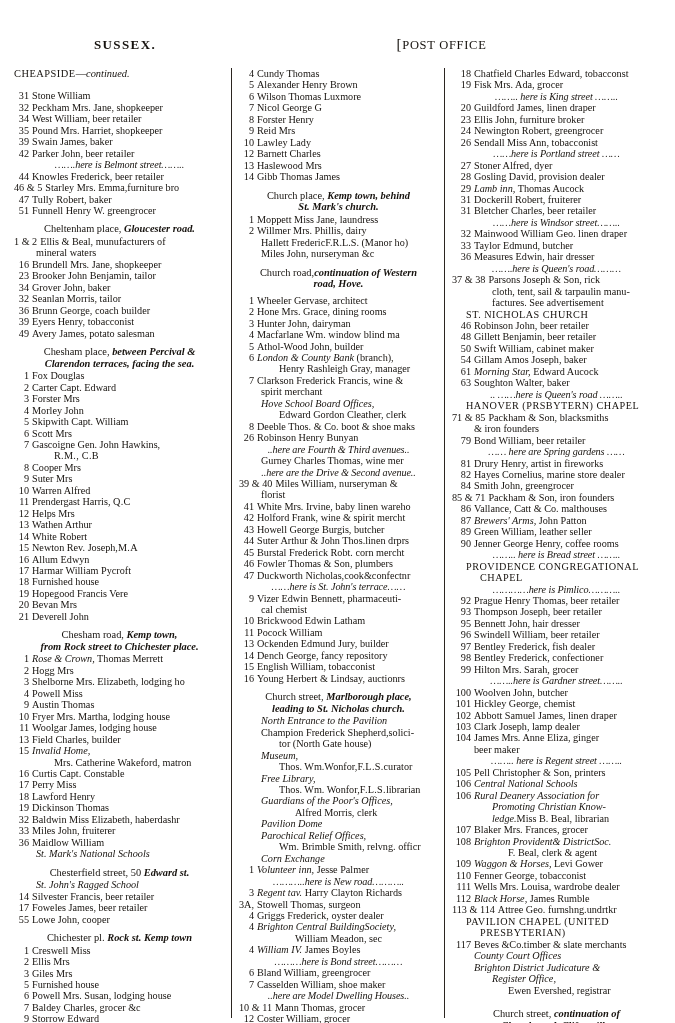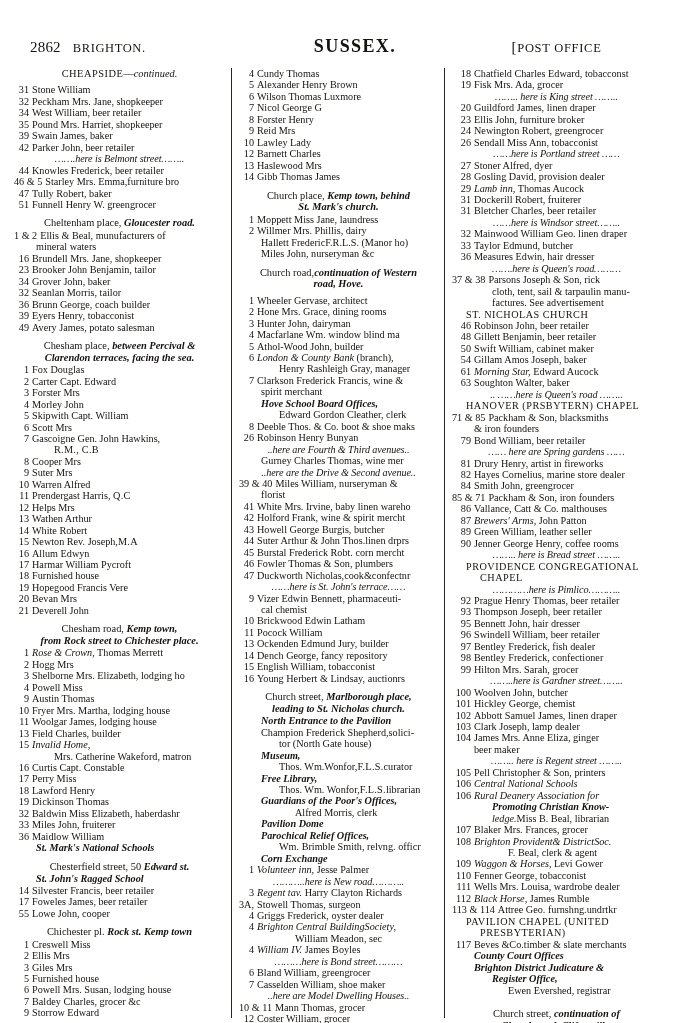--- a/index.html
+++ b/index.html
@@ -40,21 +40,21 @@
     letter-spacing: .2px;
   }
   .rh-town {
     font-size: 12.5px;
     font-variant: small-caps;
     letter-spacing: .6px;
   }
   .rh-center {
     flex: 0 0 190px;
     text-align: center;
-    font-size: 18px;
+    font-size: 13px;
     font-weight: bold;
     letter-spacing: 1.4px;
   }
   .rh-right {
     flex: 1 1 auto;
     text-align: center;
     padding-left: 10px;
     font-size: 12.5px;
     font-variant: small-caps;
     letter-spacing: .7px;
@@ -124,44 +124,39 @@
   .here {
     font-style: italic;
     text-align: center;
     letter-spacing: -.1px;
   }
 
   
   .cont  { padding-left: 22px; }
   .cont2 { padding-left: 40px; }
   .cont3 { padding-left: 56px; }
-  .ital  { font-style: italic; font-weight: bold; }
+  .ital  { font-style: italic; }
   .b     { font-weight: normal; }
   .sc    { font-variant: small-caps; letter-spacing: .3px; }
   .spacer-sm { height: 4px; }
 
   
   .contd {
-    text-align: center;
     font-size: 10.4px;
-    margin-bottom: 5px;
+    margin-bottom: 11px;
   }
   .contd .nm { font-variant: small-caps; letter-spacing: .5px; }
   .contd .cw { font-style: italic; }
 </style>
 </head>
 <body>
 
 <div id="page">
 
   <div class="runhead">
-    <div class="rh-left">
-      <span class="rh-folio">2862</span>
-      <span class="rh-town">BRIGHTON.</span>
-    </div>
     <div class="rh-center">SUSSEX.</div>
     <div class="rh-right">
       <span class="rh-bracket">[</span><span>POST OFFICE</span>
     </div>
   </div>
 
   <div class="cols">
 
     <div class="col col-1">
 

